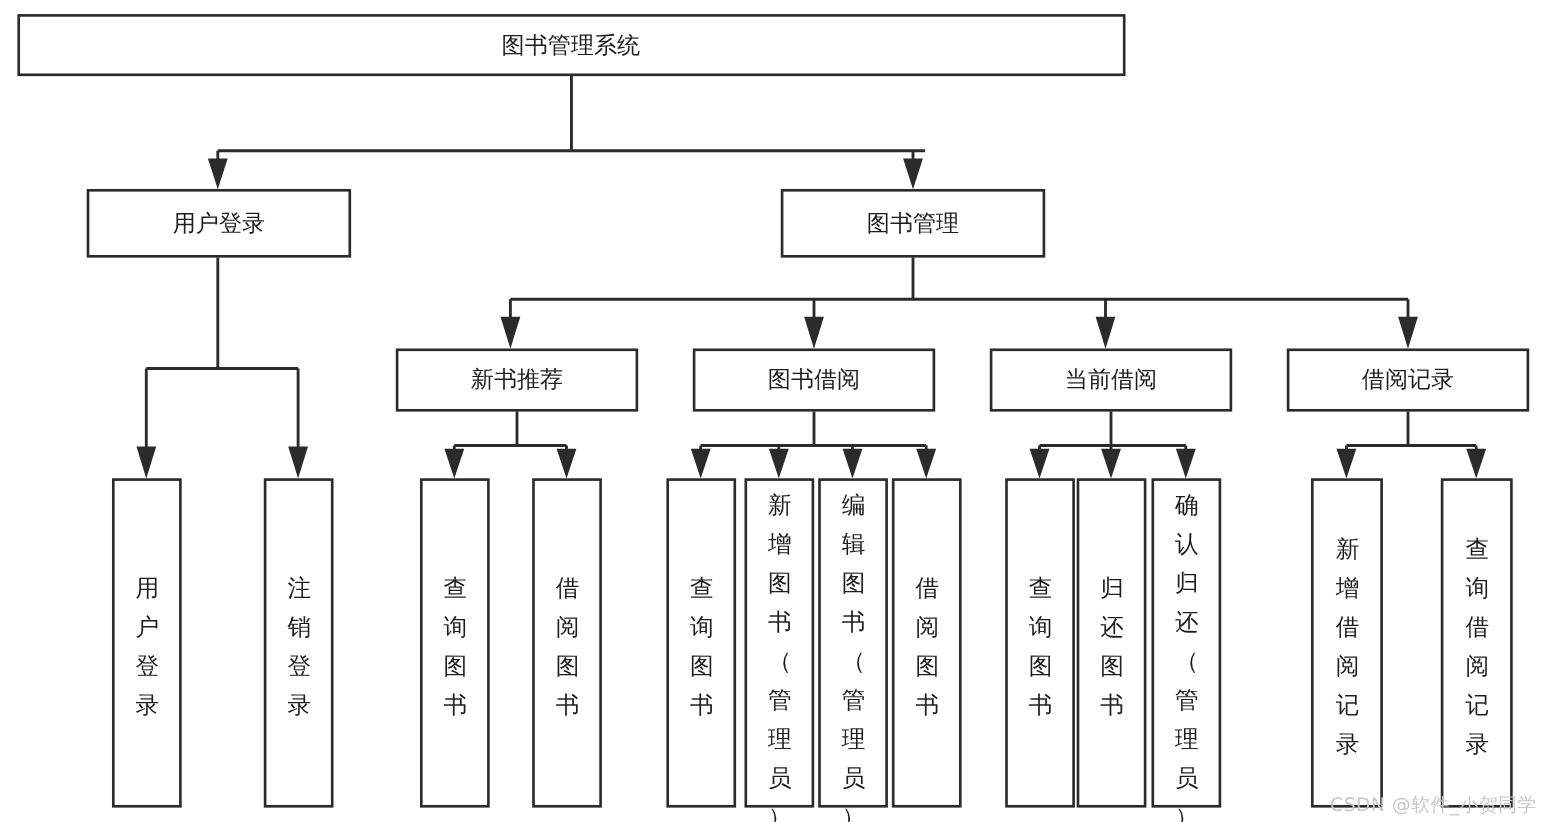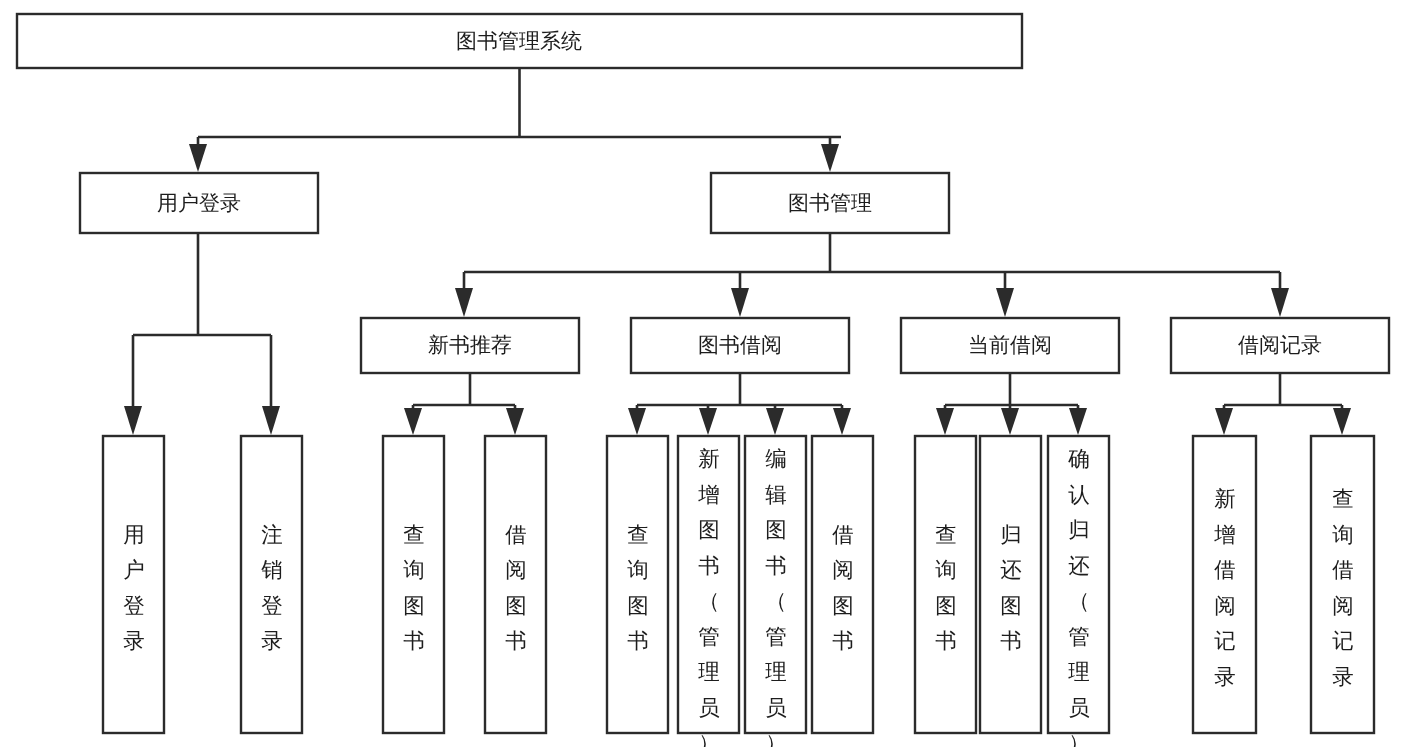--- a/index.html
+++ b/index.html
@@ -218,13 +218,14 @@
     <g>
       <rect class="box-rect" x="1193" y="436" width="63" height="297"></rect>
       <text class="leaf-label" x="1225" y="0"><tspan x="1225" y="506">新</tspan><tspan x="1225" y="541.5">增</tspan><tspan x="1225" y="577">借</tspan><tspan x="1225" y="612.5">阅</tspan><tspan x="1225" y="648">记</tspan><tspan x="1225" y="683.5">录</tspan></text>
     </g>
     <g>
       <rect class="box-rect" x="1311" y="436" width="63" height="297"></rect>
       <text class="leaf-label" x="1343" y="0"><tspan x="1343" y="506">查</tspan><tspan x="1343" y="541.5">询</tspan><tspan x="1343" y="577">借</tspan><tspan x="1343" y="612.5">阅</tspan><tspan x="1343" y="648">记</tspan><tspan x="1343" y="683.5">录</tspan></text>
     </g>
   </svg>
 
+  <div class="watermark">CSDN @软件_小贺同学</div>
 </div>
 
 </body></html>

